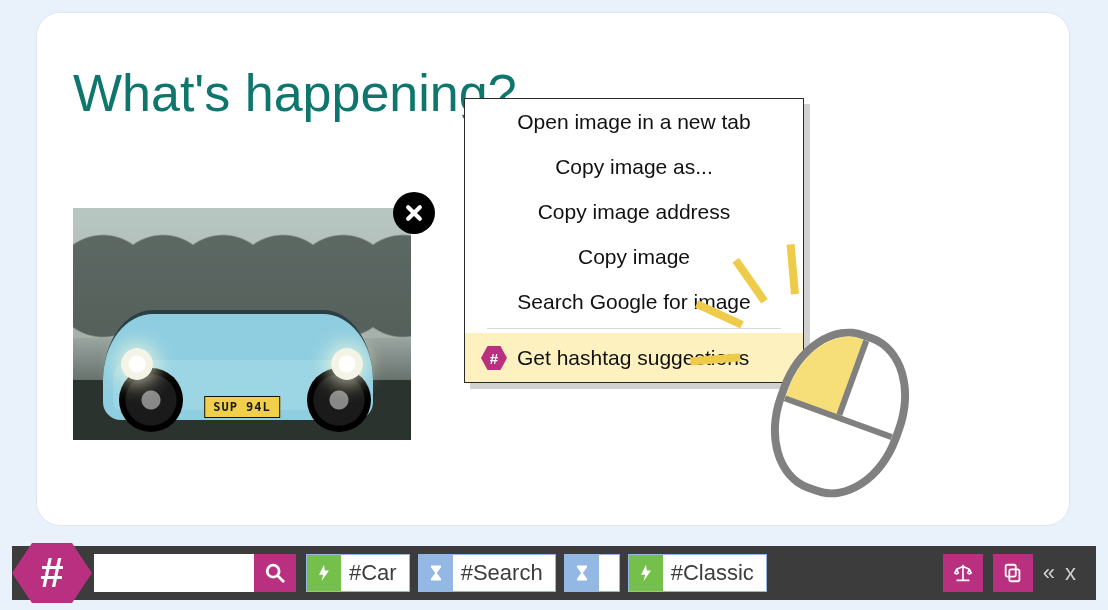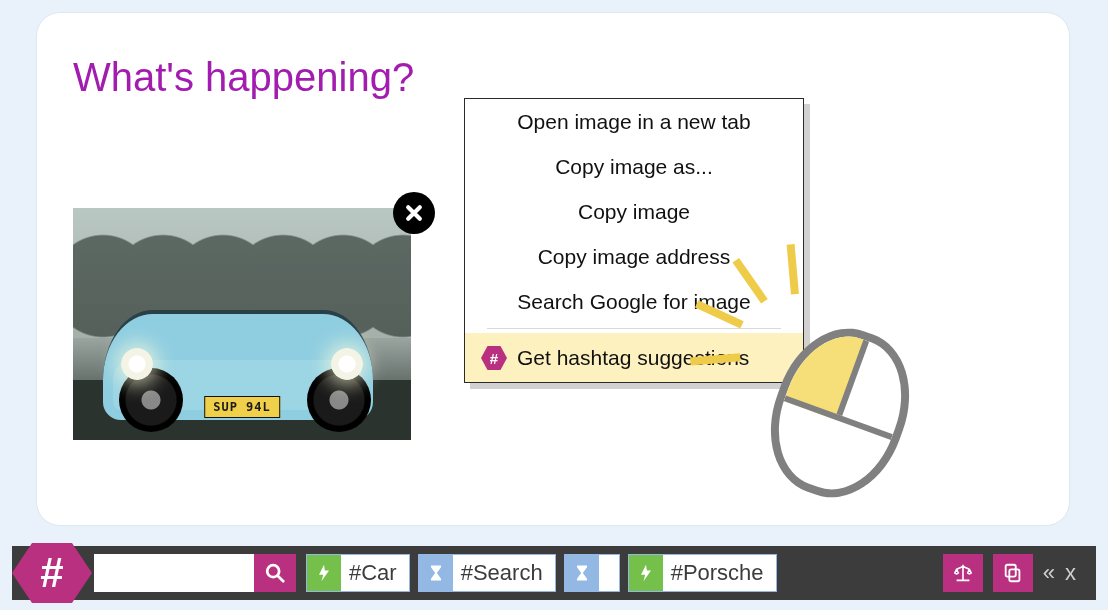--- a/index.html
+++ b/index.html
@@ -19,24 +19,24 @@
     top: 12px;
     width: 1034px;
     height: 514px;
     background: #fff;
     border-radius: 24px;
     border: 1px solid #dfe7f3;
     padding: 30px 36px;
   }
 
   .compose-placeholder {
-    font-size: 40px;
-    color: #a21caf;
+    font-size: 52px;
+    color: #0f766e;
     font-weight: 400;
-    margin-top: 12px;
+    margin-top: 20px;
   }
 
   .attached-image-wrap {
     position: absolute;
     left: 36px;
     top: 195px;
   }
   .attached-image {
     width: 338px;
     height: 232px;
@@ -262,22 +262,22 @@
     <div class="remove-btn">
       <svg viewBox="0 0 24 24" width="20" height="20">
         <path d="M5 5 L19 19 M19 5 L5 19" stroke="#fff" stroke-width="5" stroke-linecap="round"></path>
       </svg>
     </div>
   </div>
 
   <div class="context-menu">
     <div class="item">Open image in a new tab</div>
     <div class="item">Copy image as...</div>
+    <div class="item">Copy image address</div>
     <div class="item">Copy image</div>
-    <div class="item">Copy image address</div>
     <div class="item">Search Google for image</div>
     <div class="divider"></div>
     <div class="item highlight">
       <span class="hex-badge">#</span>
       <span>Get hashtag suggestions</span>
     </div>
   </div>
 
   <div class="click-burst">
     <div class="ray r1"></div>
@@ -329,21 +329,21 @@
             <path d="M6 3 H18 V5 L13 12 L18 19 V21 H6 V19 L11 12 L6 5 Z" fill="#fff"></path>
           </svg>
       </span>
     </div>
     <div class="tag">
       <span class="icon-box ic-bolt">
         <svg viewBox="0 0 24 24">
             <path d="M12 2 L6 14 H11 L9 22 L18 9 H13 Z" fill="#fff"></path>
           </svg>
       </span>
-      <span>#Porsche</span>
+      <span>#Classic</span>
     </div>
   </div>
 
   <div class="right-cluster">
     <div class="sq-btn">
       <svg viewBox="0 0 24 24">
         <path d="M12 3 V20 M5 20 H19 M12 5 L5 8 M12 5 L19 8 M3 12 A3 3 0 0 0 7 12 L5 8 Z M17 12 A3 3 0 0 0 21 12 L19 8 Z" fill="none" stroke="#fff" stroke-width="1.8" stroke-linejoin="round"></path>
       </svg>
     </div>
     <div class="sq-btn">

